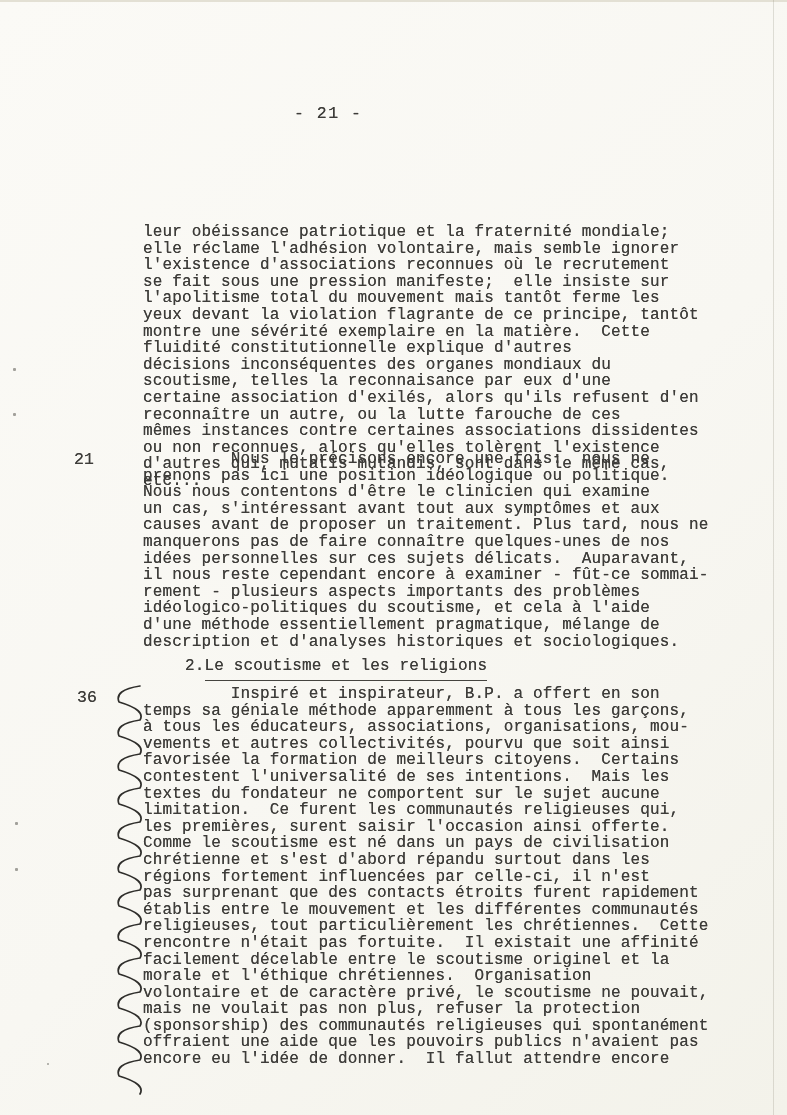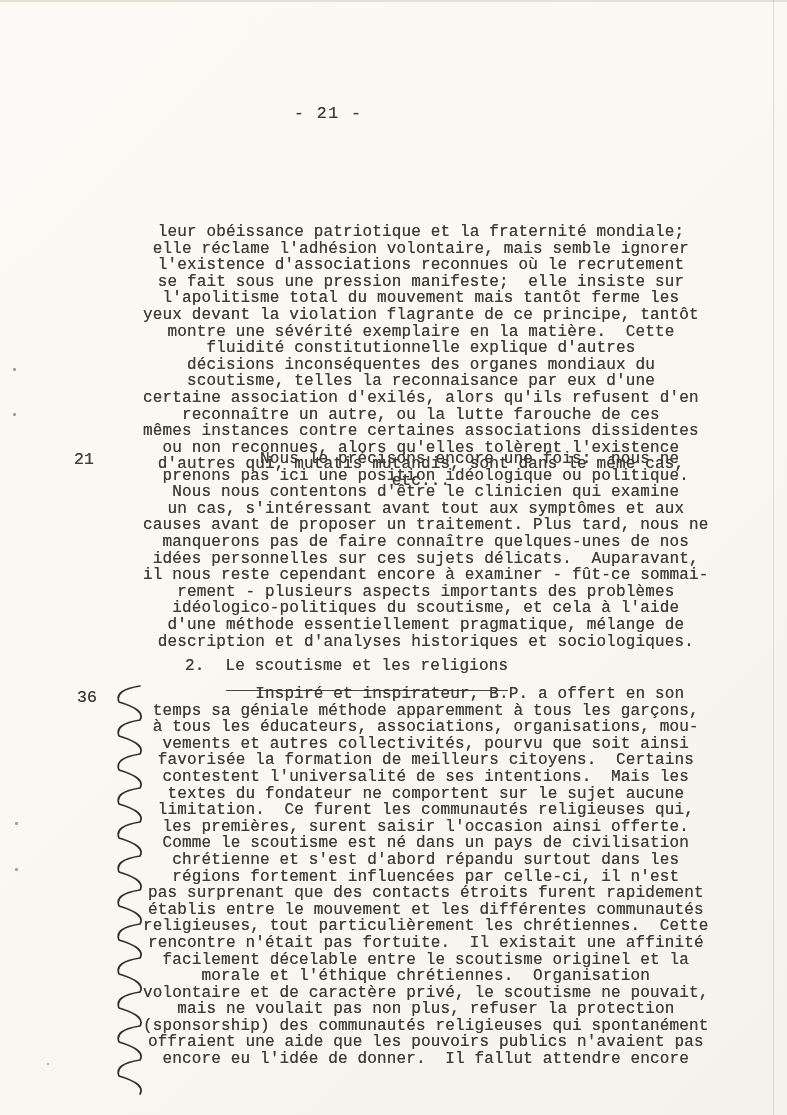--- a/index.html
+++ b/index.html
@@ -10,21 +10,20 @@
   }
   .page {
     position: relative;
     width: 787px;
     height: 1115px;
     margin: 0 auto;
     background: linear-gradient(135deg, #fbfaf6 0%, #f8f7f2 55%, #f3f2ea 100%);
     overflow: hidden;
     font-family: "Liberation Mono", "DejaVu Sans Mono", monospace;
     color: #3d3c39;
-    text-align: center;
   }
   .edge-top {
     position: absolute; left: 0; top: 0; width: 100%; height: 2px;
     background: #e3e0d4;
   }
   .edge-right {
     position: absolute; right: 13px; top: 0; width: 1px; height: 100%;
     background: rgba(140,135,120,0.25);
   }
   .page-number {
@@ -56,23 +55,22 @@
   .section-heading {
     position: absolute;
     left: 185px;
     top: 657px;
     font-size: 16px;
     letter-spacing: 0.15px;
     text-shadow: 0 0 0.55px rgba(61,60,57,0.85);
     white-space: pre;
   }
   .section-heading .title {
-    margin-left: 21px;
     border-bottom: 1.7px solid #45443f;
-    padding-bottom: 15px;
+    padding-bottom: 5px;
   }
   .squiggle {
     position: absolute;
     left: 101px;
     top: 681px;
   }
   .speck {
     position: absolute;
     width: 3px; height: 3px;
     background: rgba(90,88,80,0.55);

